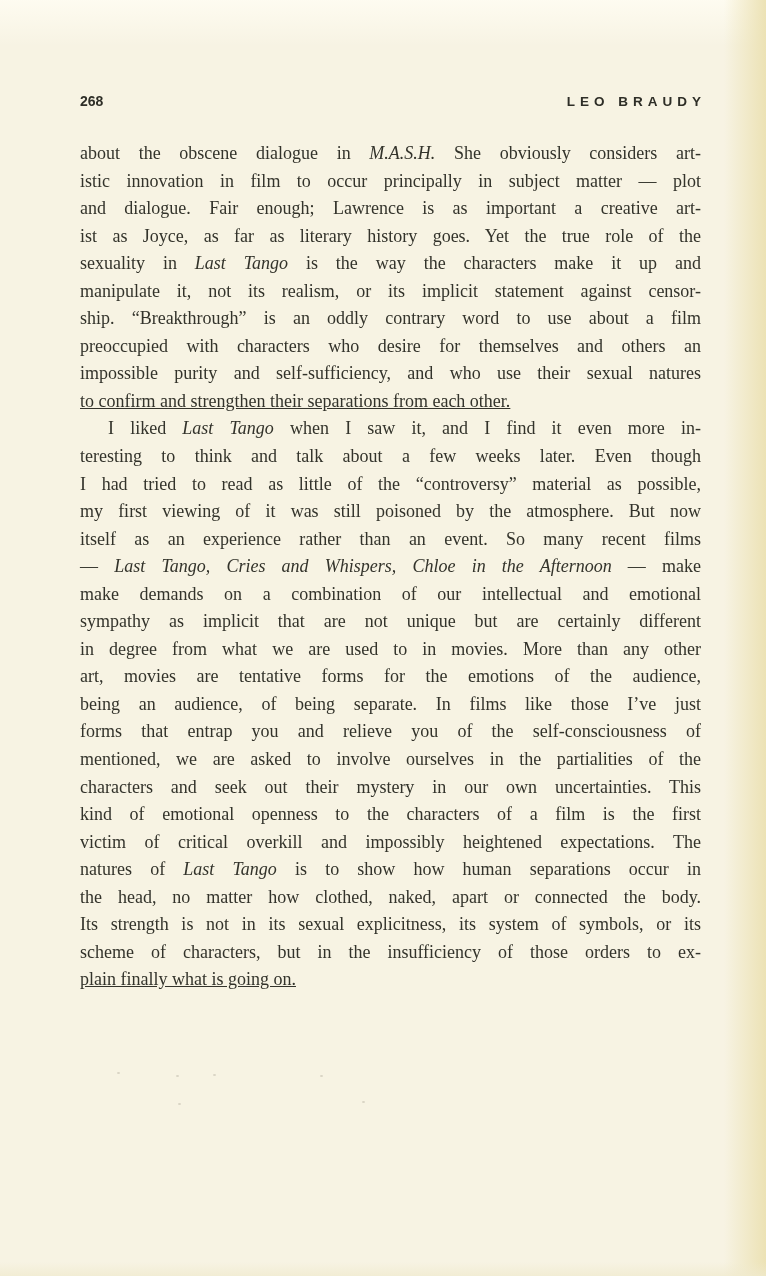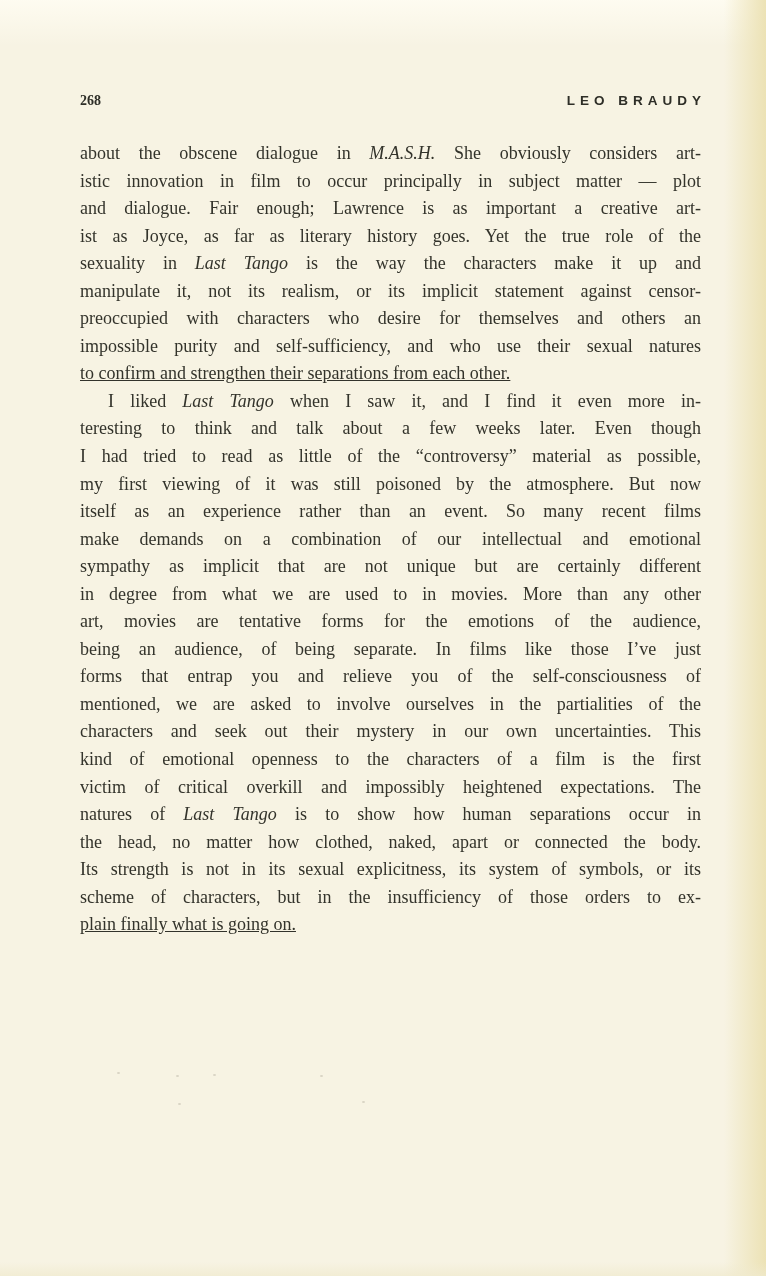--- a/index.html
+++ b/index.html
@@ -41,21 +41,20 @@
     top: 93px; left: 80px; width: 621px;
     display: flex;
     justify-content: space-between;
     align-items: baseline;
     font-family: "Liberation Sans", sans-serif;
     color: var(--header-ink);
   }
   .page-number {
     font-size: 14px;
     font-weight: 700;
-    font-family: Liberation Serif, serif;
   }
   .running-head {
     font-size: 13.5px;
     font-weight: 700;
     letter-spacing: 5px;
     margin-right: -5px;
   }
   .text-block {
     position: absolute;
     top: 140px; left: 80px; width: 621px;
@@ -100,30 +99,32 @@
   </div>
 
   <div class="text-block">
       <div>
         <div class="line"><span class="">about the obscene dialogue in </span><span class="it">M.A.S.H.</span><span class=""> She obviously considers art-</span></div>
         <div class="line"><span class="">istic innovation in film to occur principally in subject matter — plot</span></div>
         <div class="line"><span class="">and dialogue. Fair enough; Lawrence is as important a creative art-</span></div>
         <div class="line"><span class="">ist as Joyce, as far as literary history goes. Yet the true role of the</span></div>
         <div class="line"><span class="">sexuality in </span><span class="it">Last Tango</span><span class=""> is the way the characters make it up and</span></div>
         <div class="line"><span class="">manipulate it, not its realism, or its implicit statement against censor-</span></div>
+        <div class="line"><span class="">ship. “Breakthrough” is an oddly contrary word to use about a film</span></div>
         <div class="line"><span class="">preoccupied with characters who desire for themselves and others an</span></div>
         <div class="line"><span class="">impossible purity and self-sufficiency, and who use their sexual natures</span></div>
         <div class="line last"><span class="">to confirm and strengthen their separations from each other.</span></div>
       </div>
       <div>
         <div class="line indent"><span class="">I liked </span><span class="it">Last Tango</span><span class=""> when I saw it, and I find it even more in-</span></div>
         <div class="line"><span class="">teresting to think and talk about a few weeks later. Even though</span></div>
         <div class="line"><span class="">I had tried to read as little of the “controversy” material as possible,</span></div>
         <div class="line"><span class="">my first viewing of it was still poisoned by the atmosphere. But now</span></div>
         <div class="line"><span class="">itself as an experience rather than an event. So many recent films</span></div>
+        <div class="line"><span class="">— </span><span class="it">Last Tango, Cries and Whispers, Chloe in the Afternoon</span><span class=""> — make</span></div>
         <div class="line"><span class="">make demands on a combination of our intellectual and emotional</span></div>
         <div class="line"><span class="">sympathy as implicit that are not unique but are certainly different</span></div>
         <div class="line"><span class="">in degree from what we are used to in movies. More than any other</span></div>
         <div class="line"><span class="">art, movies are tentative forms for the emotions of the audience,</span></div>
         <div class="line"><span class="">being an audience, of being separate. In films like those I’ve just</span></div>
         <div class="line"><span class="">forms that entrap you and relieve you of the self-consciousness of</span></div>
         <div class="line"><span class="">mentioned, we are asked to involve ourselves in the partialities of the</span></div>
         <div class="line"><span class="">characters and seek out their mystery in our own uncertainties. This</span></div>
         <div class="line"><span class="">kind of emotional openness to the characters of a film is the first</span></div>
         <div class="line"><span class="">victim of critical overkill and impossibly heightened expectations. The</span></div>

